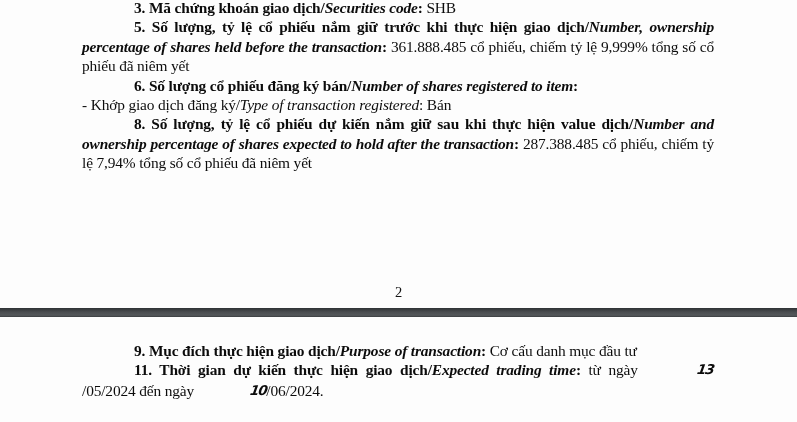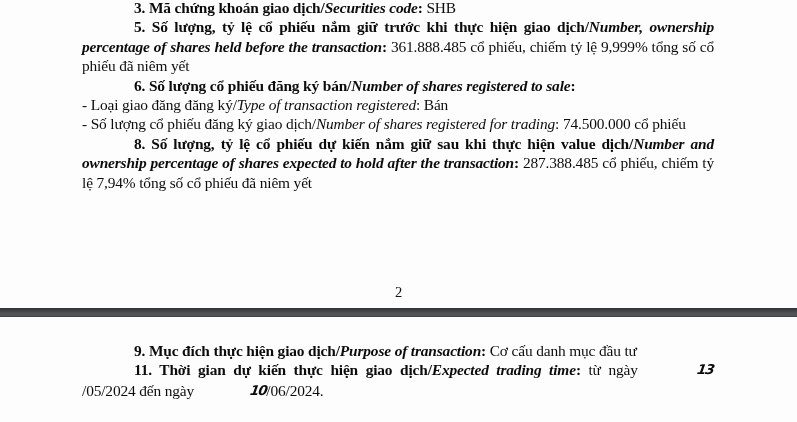--- a/index.html
+++ b/index.html
@@ -128,30 +128,27 @@
       <p class="para">
         <b><span>3.</span><span> Mã chứng khoán giao dịch/</span></b><span class="bi">Securities code</span><b>: </b><span>SHB</span>
       </p>
 
 
       <p class="para">
         <b><span>5.</span><span> Số lượng, tỷ lệ cổ phiếu nắm giữ trước khi thực hiện giao dịch/</span></b><span class="bi">Number, ownership percentage of shares held before the transaction</span><b>: </b><span>361.888.485 cổ phiếu, chiếm tỷ lệ 9,999% tổng số cổ phiếu đã niêm yết</span>
       </p>
 
       <p class="para">
-        <b><span>6.</span><span> Số lượng cổ phiếu đăng ký bán/</span></b><span class="bi">Number of shares registered to sale</span><b>:</b>
+        <b><span>6.</span><span> Số lượng cổ phiếu đăng ký bán/</span></b><span class="bi">Number of shares registered to item</span><b>:</b>
       </p>
 
       <p class="para noindent last">
-        <span>-</span><span> Loại giao đăng đăng ký/</span><i>Type of transaction registered</i><span>: </span><span>Bán</span>
+        <span>-</span><span> Khớp giao dịch đăng ký/</span><i>Type of transaction registered</i><span>: </span><span>Bán</span>
       </p>
 
-      <p class="para noindent">
-        <span>-</span><span> Số lượng cổ phiếu đăng ký giao dịch/</span><i>Number of shares registered for trading</i><span>: </span><span>74.500.000 cổ phiếu</span>
-      </p>
 
 
       <p class="para">
         <b><span>8.</span><span> Số lượng, tỷ lệ cổ phiếu dự kiến nắm giữ sau khi thực hiện value dịch/</span></b><span class="bi">Number and ownership percentage of shares expected to hold after the transaction</span><b>: </b><span>287.388.485 cổ phiếu, chiếm tỷ lệ 7,94% tổng số cổ phiếu đã niêm yết</span>
       </p>
 
     </div>
 
     <div class="page-number">2</div>
   </div>

